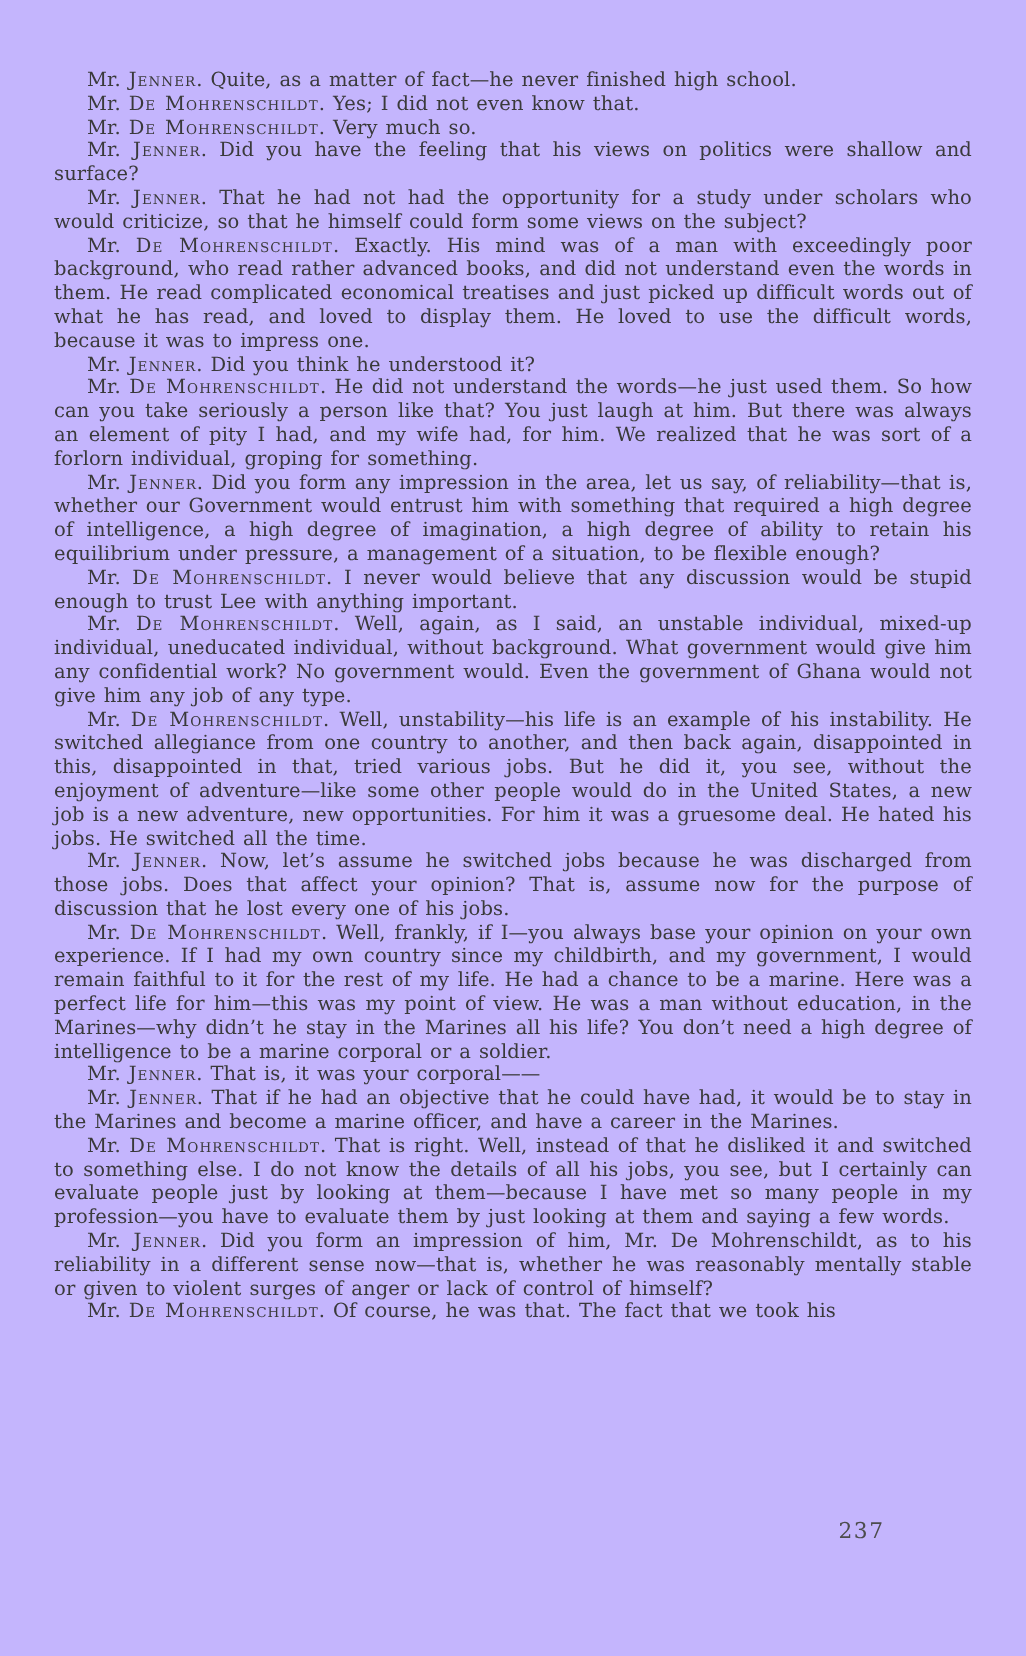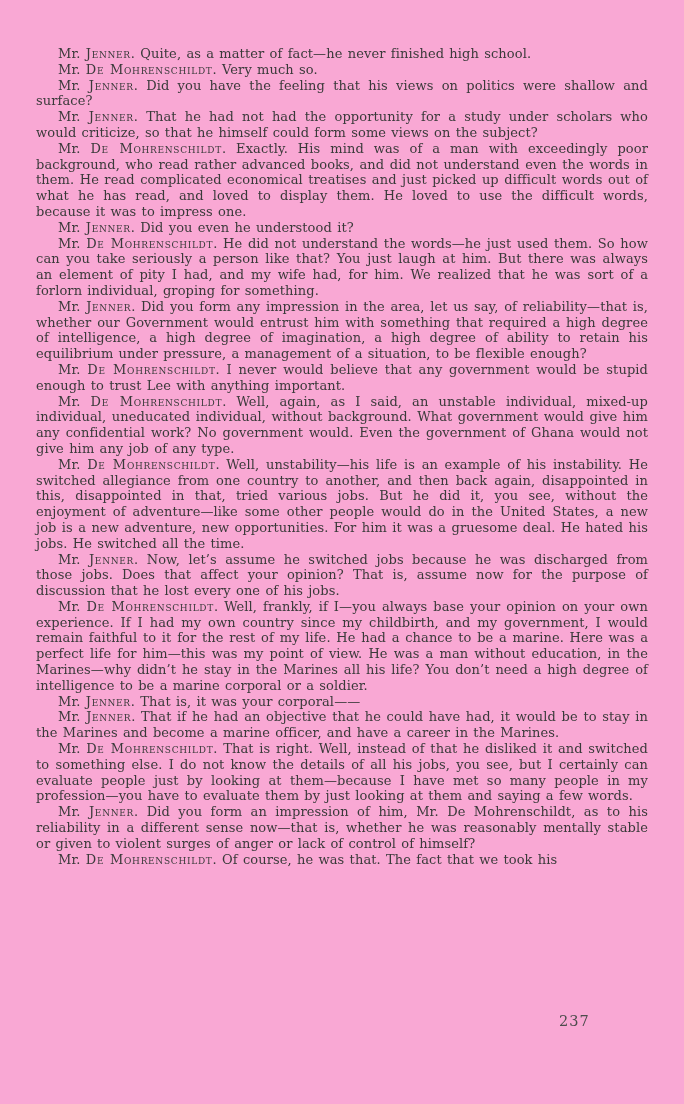--- a/index.html
+++ b/index.html
@@ -4,21 +4,21 @@
 <style>
   html, body {
     margin: 0;
     padding: 0;
     background: #ffffff;
   }
   .page {
     position: relative;
     width: 684px;
     height: 1104px;
-    background: #f9a8d4;
+    background: #c4b5fd;
     overflow: hidden;
     font-family: "DejaVu Serif", "Liberation Serif", serif;
     color: #3a3a3a;
   }
   .text-block {
     position: absolute;
     left: 36px;
     top: 46px;
     width: 612px;
     font-size: 13px;
@@ -45,36 +45,37 @@
     color: #4c4c4c;
   }
 </style>
 </head>
 <body>
 
 <div class="page">
   <div class="text-block">
   <p class="para"><span class="speaker"><span class="prefix">Mr. </span><span class="sc">Jenner</span></span><span class="speech">. Quite, as a matter of fact—he never finished high school.</span></p>
 
+  <p class="para"><span class="speaker"><span class="prefix">Mr. </span><span class="sc">De Mohrenschildt</span></span><span class="speech">. Yes; I did not even know that.</span></p>
 
   <p class="para"><span class="speaker"><span class="prefix">Mr. </span><span class="sc">De Mohrenschildt</span></span><span class="speech">. Very much so.</span></p>
 
   <p class="para"><span class="speaker"><span class="prefix">Mr. </span><span class="sc">Jenner</span></span><span class="speech">. Did you have the feeling that his views on politics were shallow and surface?</span></p>
 
   <p class="para"><span class="speaker"><span class="prefix">Mr. </span><span class="sc">Jenner</span></span><span class="speech">. That he had not had the opportunity for a study under scholars who would criticize, so that he himself could form some views on the subject?</span></p>
 
   <p class="para"><span class="speaker"><span class="prefix">Mr. </span><span class="sc">De Mohrenschildt</span></span><span class="speech">. Exactly.  His mind was of a man with exceedingly poor background, who read rather advanced books, and did not understand even the words in them.  He read complicated economical treatises and just picked up difficult words out of what he has read, and loved to display them.  He loved to use the difficult words, because it was to impress one.</span></p>
 
-  <p class="para"><span class="speaker"><span class="prefix">Mr. </span><span class="sc">Jenner</span></span><span class="speech">. Did you even he understood it?</span></p>
+  <p class="para"><span class="speaker"><span class="prefix">Mr. </span><span class="sc">Jenner</span></span><span class="speech">. Did you think he understood it?</span></p>
 
   <p class="para"><span class="speaker"><span class="prefix">Mr. </span><span class="sc">De Mohrenschildt</span></span><span class="speech">. He did not understand the words—he just used them.  So how can you take seriously a person like that?  You just laugh at him.  But there was always an element of pity I had, and my wife had, for him.  We realized that he was sort of a forlorn individual, groping for something.</span></p>
 
   <p class="para"><span class="speaker"><span class="prefix">Mr. </span><span class="sc">Jenner</span></span><span class="speech">. Did you form any impression in the area, let us say, of reliability—that is, whether our Government would entrust him with something that required a high degree of intelligence, a high degree of imagination, a high degree of ability to retain his equilibrium under pressure, a management of a situation, to be flexible enough?</span></p>
 
-  <p class="para"><span class="speaker"><span class="prefix">Mr. </span><span class="sc">De Mohrenschildt</span></span><span class="speech">. I never would believe that any government would be stupid enough to trust Lee with anything important.</span></p>
+  <p class="para"><span class="speaker"><span class="prefix">Mr. </span><span class="sc">De Mohrenschildt</span></span><span class="speech">. I never would believe that any discussion would be stupid enough to trust Lee with anything important.</span></p>
 
 
   <p class="para"><span class="speaker"><span class="prefix">Mr. </span><span class="sc">De Mohrenschildt</span></span><span class="speech">. Well, again, as I said, an unstable individual, mixed-up individual, uneducated individual, without background.  What government would give him any confidential work?  No government would.  Even the government of Ghana would not give him any job of any type.</span></p>
 
 
   <p class="para"><span class="speaker"><span class="prefix">Mr. </span><span class="sc">De Mohrenschildt</span></span><span class="speech">. Well, unstability—his life is an example of his instability.  He switched allegiance from one country to another, and then back again, disappointed in this, disappointed in that, tried various jobs.  But he did it, you see, without the enjoyment of adventure—like some other people would do in the United States, a new job is a new adventure, new opportunities.  For him it was a gruesome deal.  He hated his jobs.  He switched all the time.</span></p>
 
   <p class="para"><span class="speaker"><span class="prefix">Mr. </span><span class="sc">Jenner</span></span><span class="speech">. Now, let’s assume he switched jobs because he was discharged from those jobs.  Does that affect your opinion?  That is, assume now for the purpose of discussion that he lost every one of his jobs.</span></p>
 
   <p class="para"><span class="speaker"><span class="prefix">Mr. </span><span class="sc">De Mohrenschildt</span></span><span class="speech">. Well, frankly, if I—you always base your opinion on your own experience.  If I had my own country since my childbirth, and my government, I would remain faithful to it for the rest of my life.  He had a chance to be a marine.  Here was a perfect life for him—this was my point of view.  He was a man without education, in the Marines—why didn’t he stay in the Marines all his life?  You don’t need a high degree of intelligence to be a marine corporal or a soldier.</span></p>

